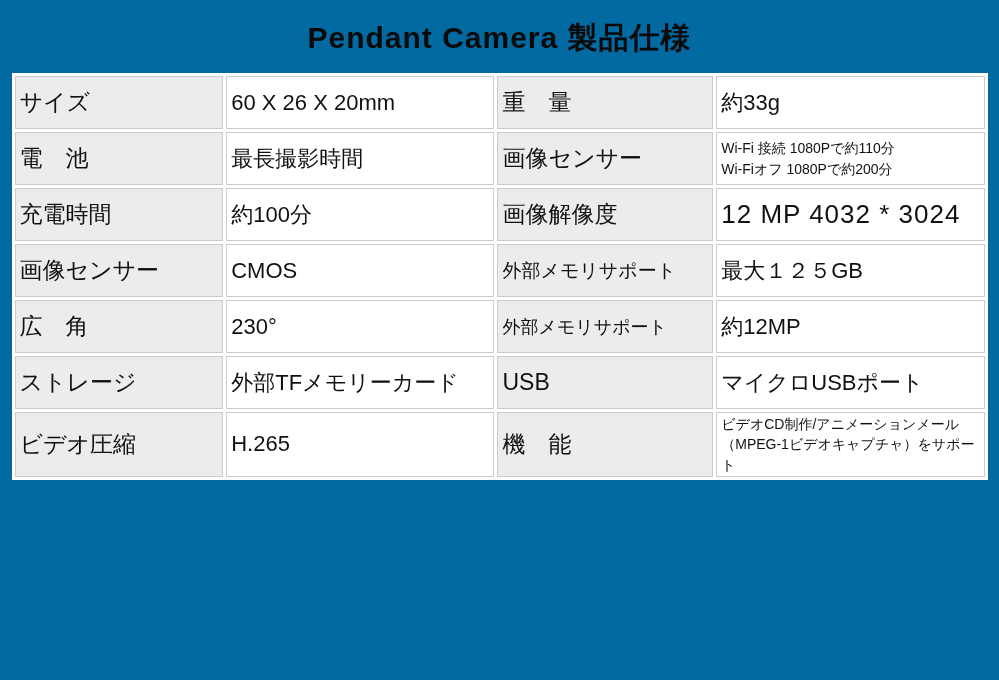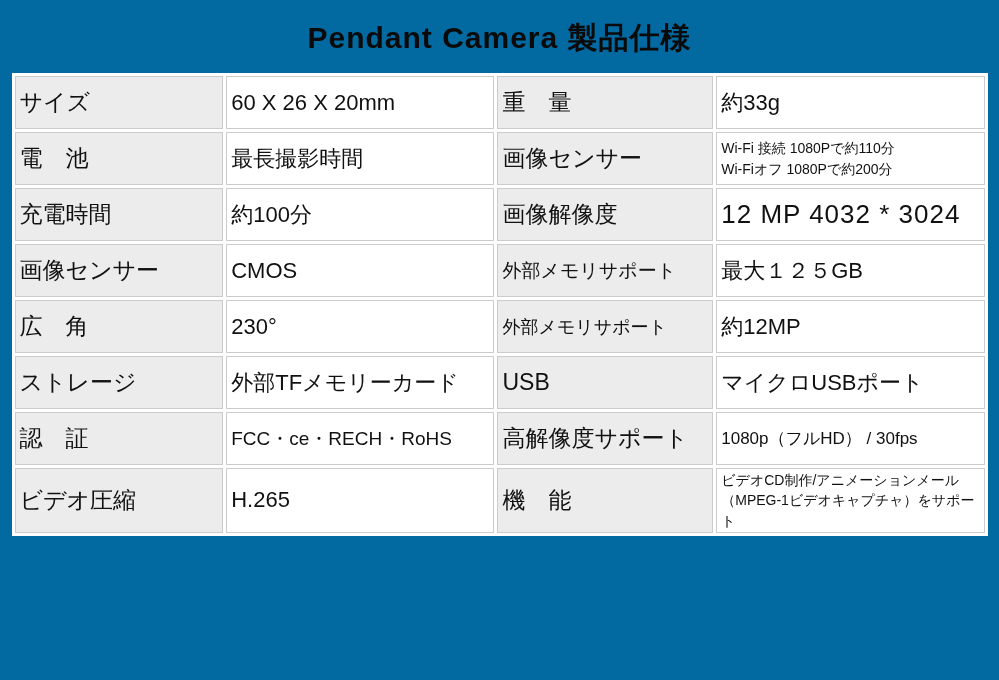--- a/index.html
+++ b/index.html
@@ -104,26 +104,20 @@
         <td class="lbl fs-18">外部メモリサポート</td>
         <td class="val">約12MP</td>
       </tr>
       <tr>
         <td class="lbl">ストレージ</td>
         <td class="val">外部TFメモリーカード</td>
         <td class="lbl">USB</td>
         <td class="val">マイクロUSBポート</td>
       </tr>
       <tr>
-        <td class="lbl">認　証</td>
-        <td class="val fs-19">FCC・ce・RECH・RoHS</td>
-        <td class="lbl">高解像度サポート</td>
-        <td class="val fs-17">1080p（フルHD） / 30fps</td>
-      </tr>
-      <tr>
         <td class="lbl">ビデオ圧縮</td>
         <td class="val">H.265</td>
         <td class="lbl">機　能</td>
         <td class="val fs-sm">
           <span class="line">ビデオCD制作/アニメーションメール</span>
           <span class="line">（MPEG-1ビデオキャプチャ）をサポート</span>
         </td>
       </tr>
     </tbody>
   </table>

